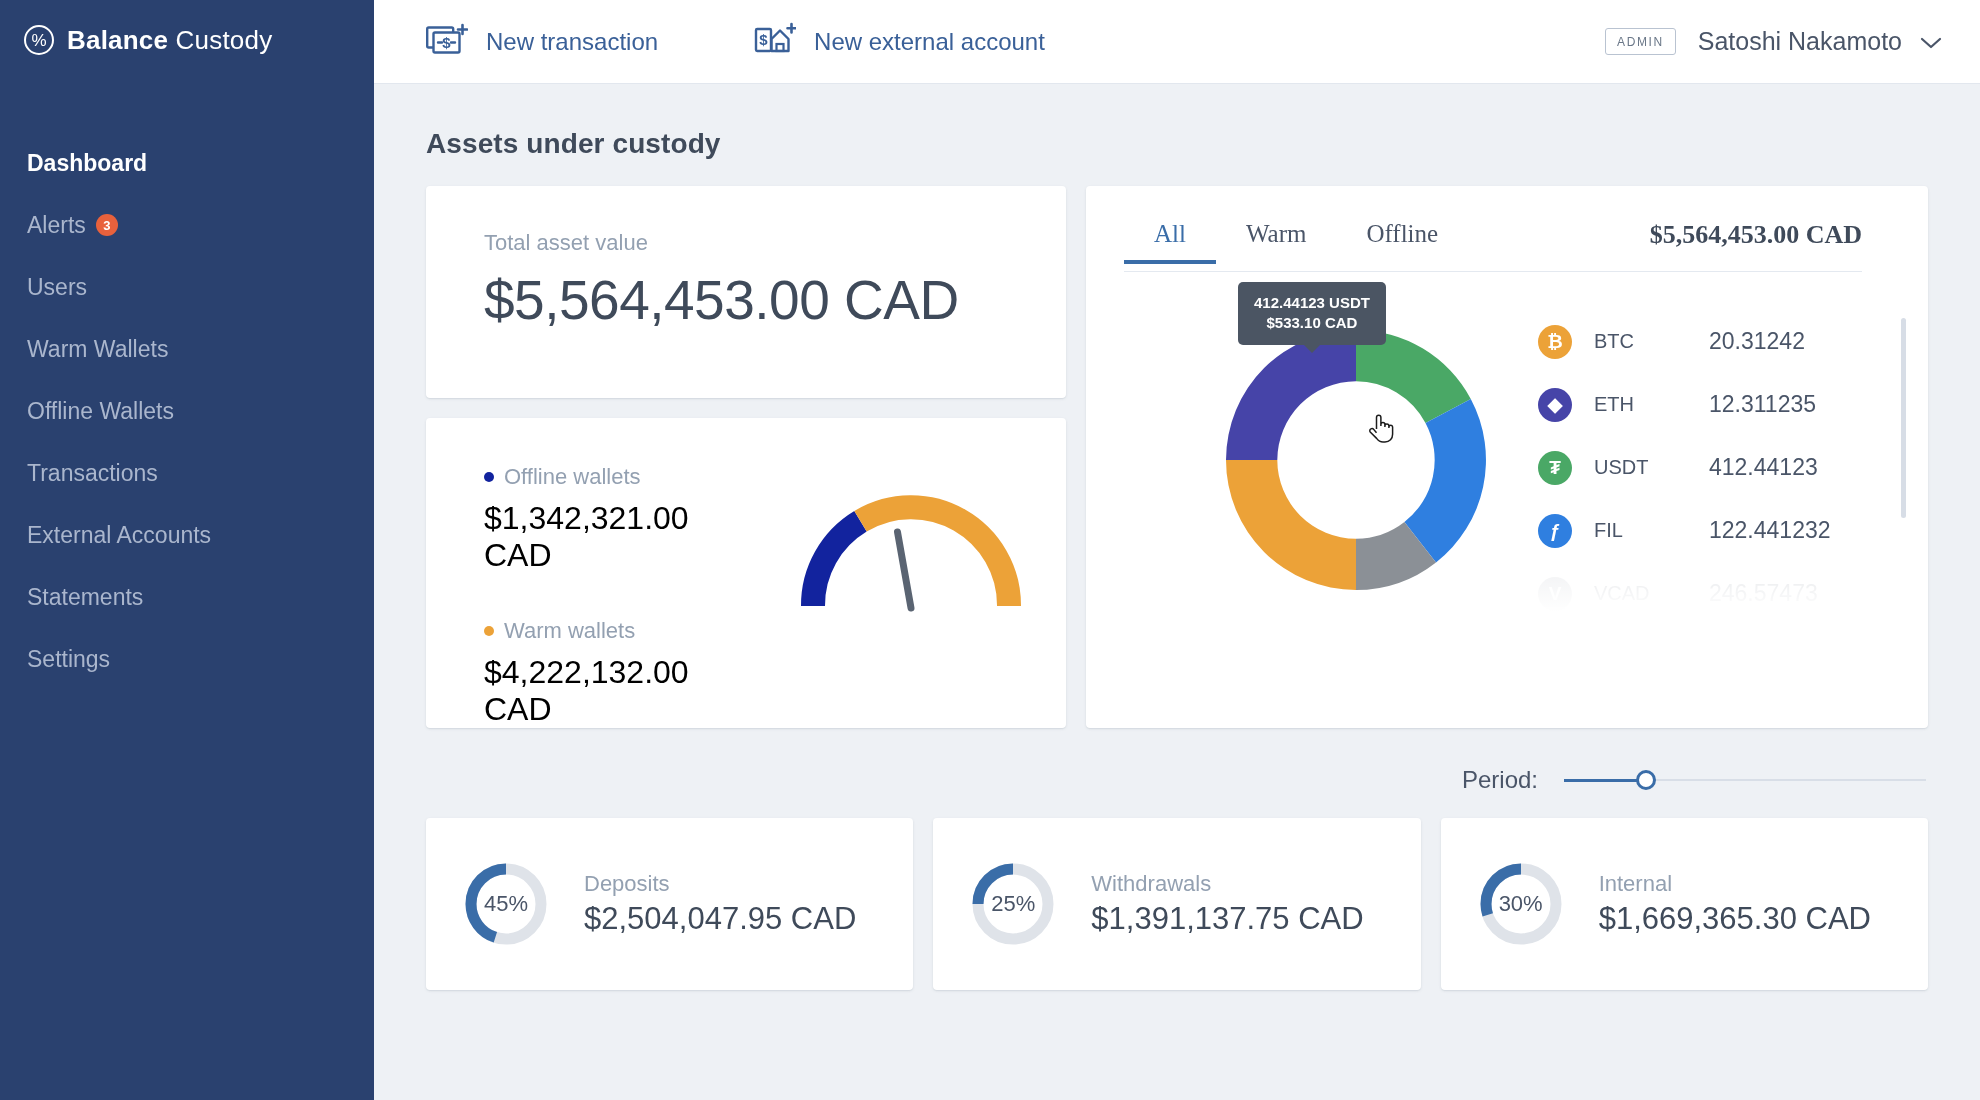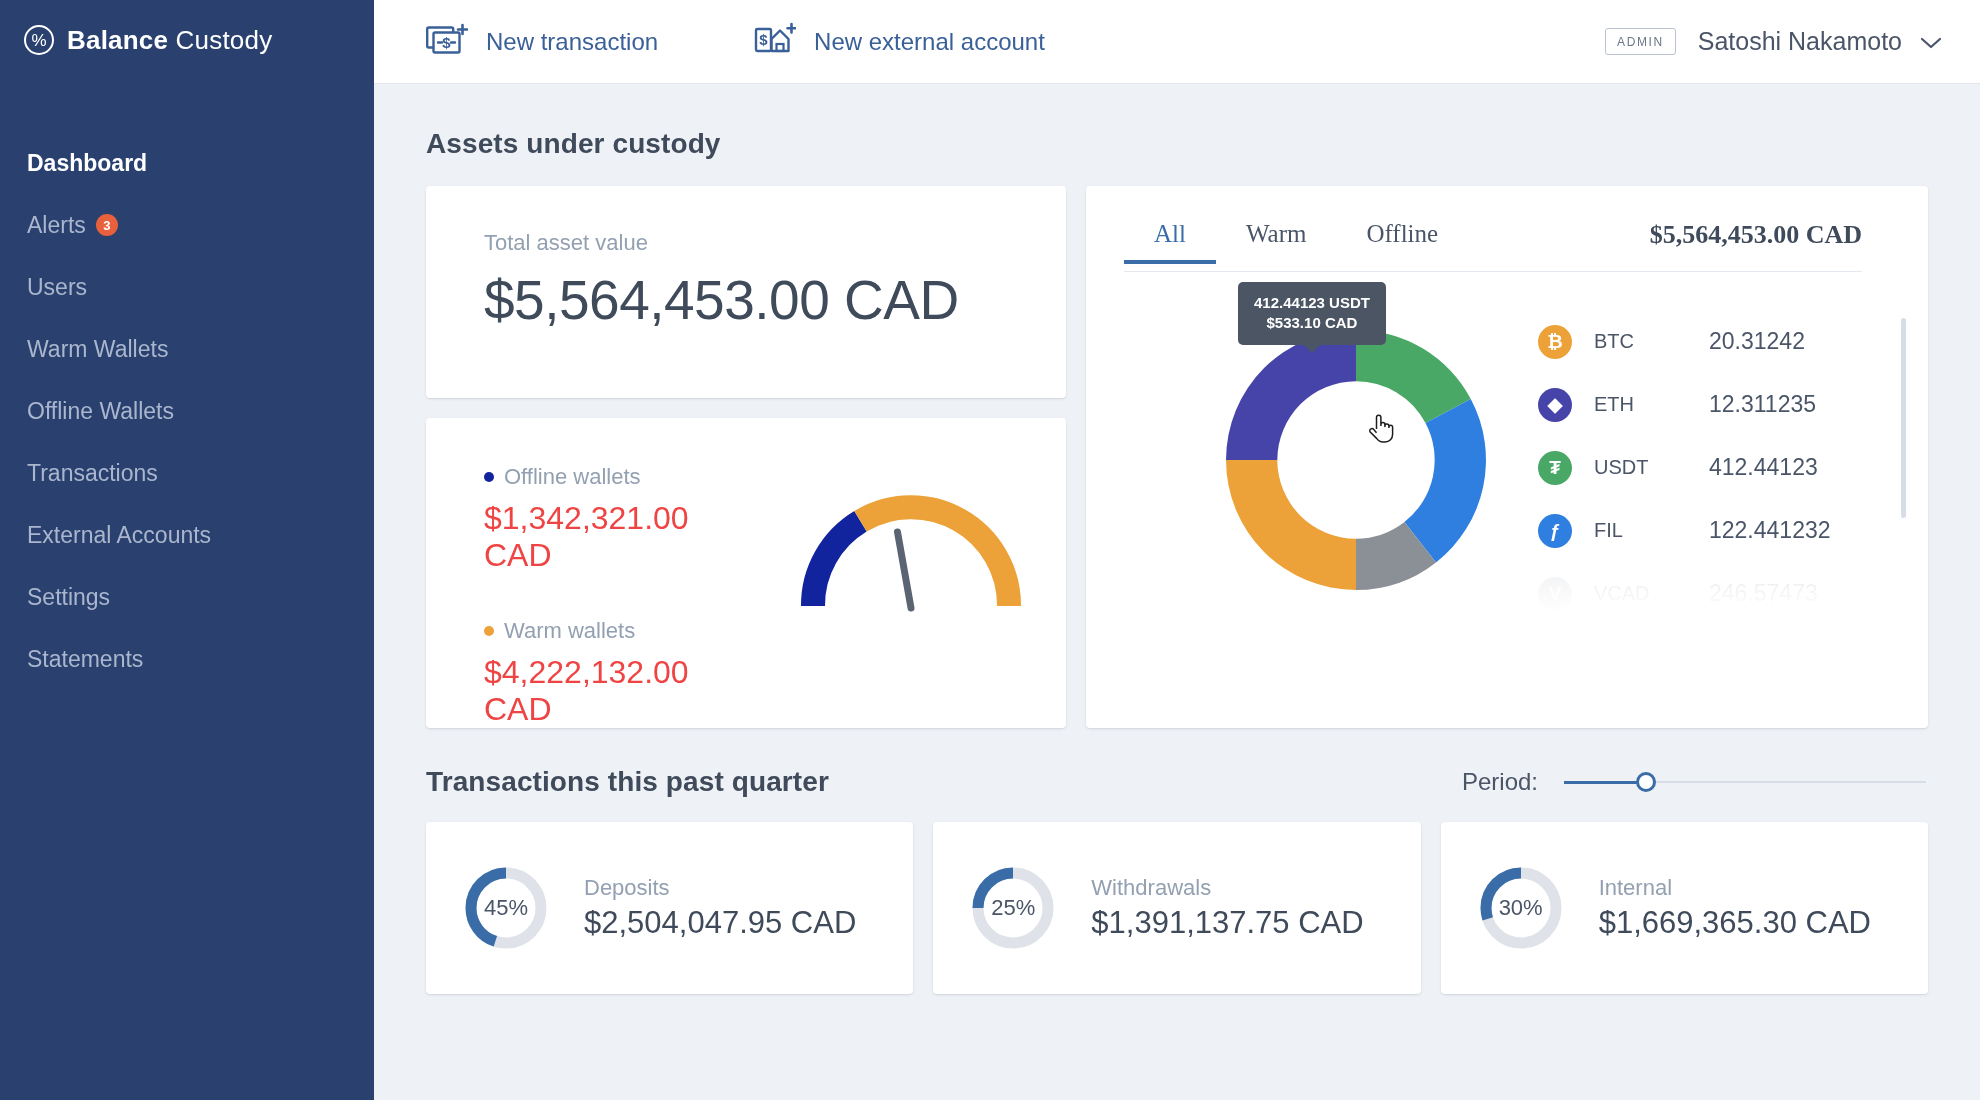--- a/index.html
+++ b/index.html
@@ -86,21 +86,21 @@
 
   .card-total { height: 212px; padding: 44px 0 0 58px; }
   .muted-label { color: #93a0b1; font-size: 22px; }
   .big-value { color: #3f4a5a; font-size: 55px; font-weight: 400; margin-top: 12px; letter-spacing: -.5px; }
 
   .card-wallets { height: 310px; padding: 46px 0 0 0; display: flex; }
   .wallets-left { width: 330px; flex: 0 0 330px; padding-left: 58px; }
   .leg-row { display: flex; align-items: center; gap: 10px; }
   .dot { width: 10px; height: 10px; border-radius: 50%; flex: 0 0 10px; }
   .leg-name { color: #93a0b1; font-size: 22px; }
-  .wallet-value { color: #ef4444; font-size: 32px; margin: 10px 0 44px 0; }
+  .wallet-value { color: #000000; font-size: 32px; margin: 10px 0 44px 0; }
   .gauge-wrap { flex: 1; position: relative; display: flex; align-items: flex-start; justify-content: center; padding-top: 24px; }
 
   .card-donut { flex: 1; height: 542px; padding: 0; position: relative; overflow: hidden; }
   .donut-head { display: flex; align-items: flex-end; padding: 34px 66px 0 38px; font-family: Liberation Serif, serif; }
   .tabs { display: flex; gap: 0; position: relative; }
   .tab {
     font-size: 25px; color: #4a5568; padding: 0 30px 16px 30px; cursor: pointer;
     position: relative;
   }
   .tab.active { color: #3a6da8; }
@@ -202,24 +202,24 @@
       <div class="nav-item">
         <span>Offline Wallets</span>
       </div>
       <div class="nav-item">
         <span>Transactions</span>
       </div>
       <div class="nav-item">
         <span>External Accounts</span>
       </div>
       <div class="nav-item">
+        <span>Statements</span>
+      </div>
+      <div class="nav-item">
         <span>Settings</span>
-      </div>
-      <div class="nav-item">
-        <span>Statements</span>
       </div>
     </nav>
   </aside>
 
   <div class="main">
 
     <header class="topbar">
       <div class="top-action">
         <span>
           <svg width="42" height="34" viewBox="0 0 42 34" fill="none">
@@ -365,21 +365,20 @@
                 <span class="coin-amt">246.57473</span>
               </div>
               <div class="list-fade"></div>
               <div class="list-scrollbar"></div>
             </div>
           </div>
         </div>
       </div>
 
       <div class="row-head2">
-        <h2 class="section-title" style="margin:0">Transactions this past quarter</h2>
         <div class="period-wrap">
           <span class="period-label">Period:</span>
           <div class="slider">
             <div class="slider-track"></div>
             <div class="slider-fill"></div>
             <div class="slider-thumb"></div>
           </div>
         </div>
       </div>
 

